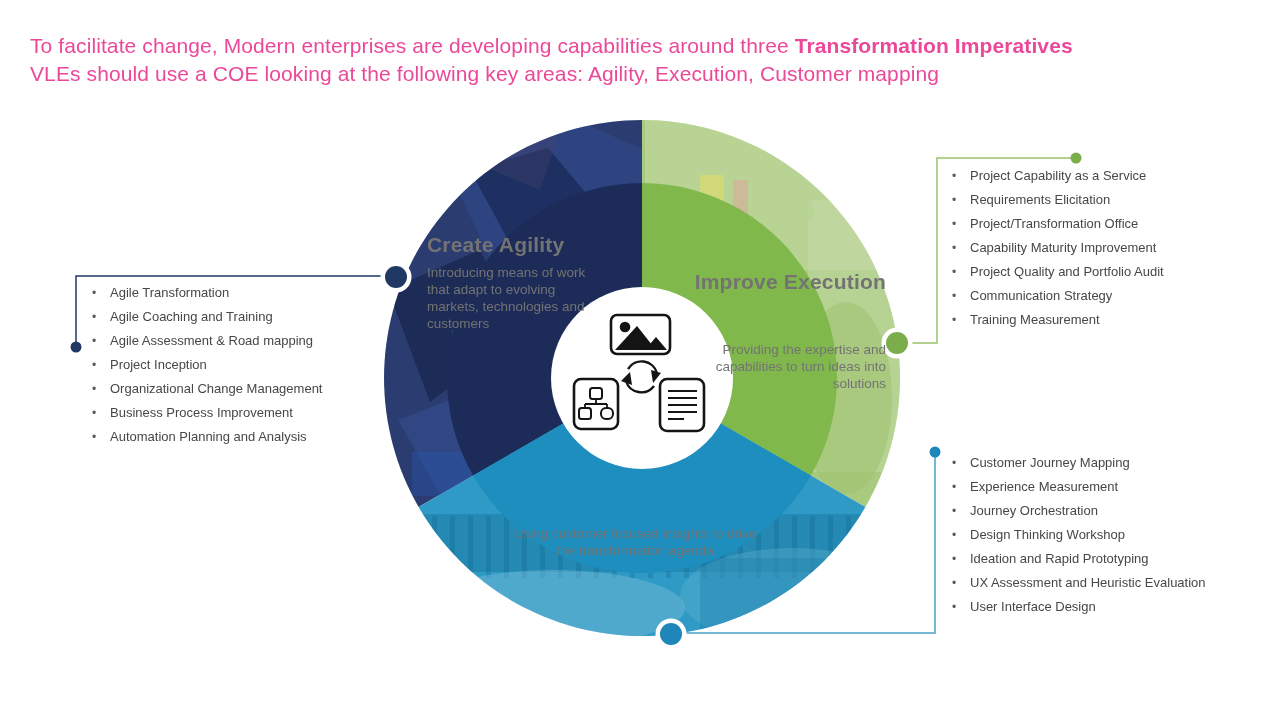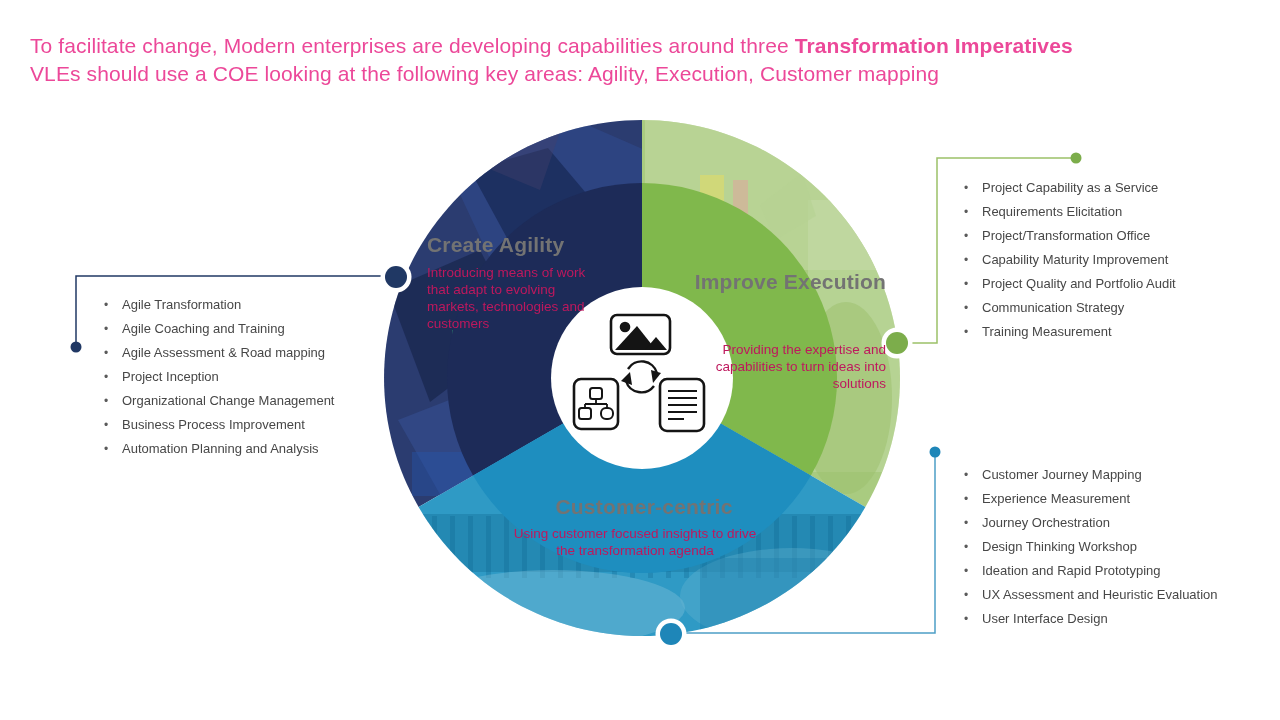--- a/index.html
+++ b/index.html
@@ -9,31 +9,31 @@
   }
   .title {
     position:absolute; left:30px; top:32px; width:1230px;
     font-size:21px; line-height:28px; color:#ec4899; letter-spacing:0.1px;
     white-space:nowrap;
   }
   .title .bold { font-weight:bold; }
   .diagram-svg { position:absolute; left:0; top:0; }
 
   .seg-title { position:absolute; color:#737373; font-weight:bold; font-size:21px; letter-spacing:0.2px; }
-  .seg-desc  { position:absolute; color:#be185d; font-size:13.5px; line-height:17px; }
+  .seg-desc  { position:absolute; color:#737373; font-size:13.5px; line-height:17px; }
 
   #title-agility   { left:427px; top:233px; }
   #desc-agility    { left:427px; top:264px; width:180px; }
   #title-execution { left:636px; top:270px; width:250px; text-align:right; }
   #desc-execution  { left:676px; top:297px; width:210px; text-align:right;margin-top:44px; }
   #title-customer  { left:518px; top:495px; width:252px; text-align:center; }
   #desc-customer   { left:504px; top:525px; width:262px; text-align:center; }
 
   .bullet-list {
-    position:absolute; list-style:none; margin:12px; padding:0;
+    position:absolute; list-style:none; margin:0; padding:0;
     font-size:13px; color:#474747;
   }
   .bullet-list li {
     position:relative; height:24px; line-height:24px;
     padding-left:24px; white-space:nowrap;
   }
   .bullet-list li::before {
     content:"\2022"; position:absolute; left:6px; top:0;
     color:#5a5a5a; font-size:12px;
   }
@@ -152,21 +152,20 @@
       <circle cx="671" cy="634" r="11" fill="#1E86B8"></circle>
     </g>
   </svg>
 
   <div class="seg-title" id="title-agility">Create Agility</div>
   <div class="seg-desc" id="desc-agility">Introducing means of work that adapt to evolving markets, technologies and customers</div>
 
   <div class="seg-title" id="title-execution">Improve Execution</div>
   <div class="seg-desc" id="desc-execution">Providing the expertise and capabilities to turn ideas into solutions</div>
 
-  <div class="seg-title" id="title-customer">Customer-centric</div>
   <div class="seg-desc" id="desc-customer">Using customer focused insights to drive the transformation agenda</div>
 
   <ul class="bullet-list" id="list-agility">
     <li>Agile Transformation</li>
     <li>Agile Coaching and Training</li>
     <li>Agile Assessment &amp; Road mapping</li>
     <li>Project Inception</li>
     <li>Organizational Change Management</li>
     <li>Business Process Improvement</li>
     <li>Automation Planning and Analysis</li>

